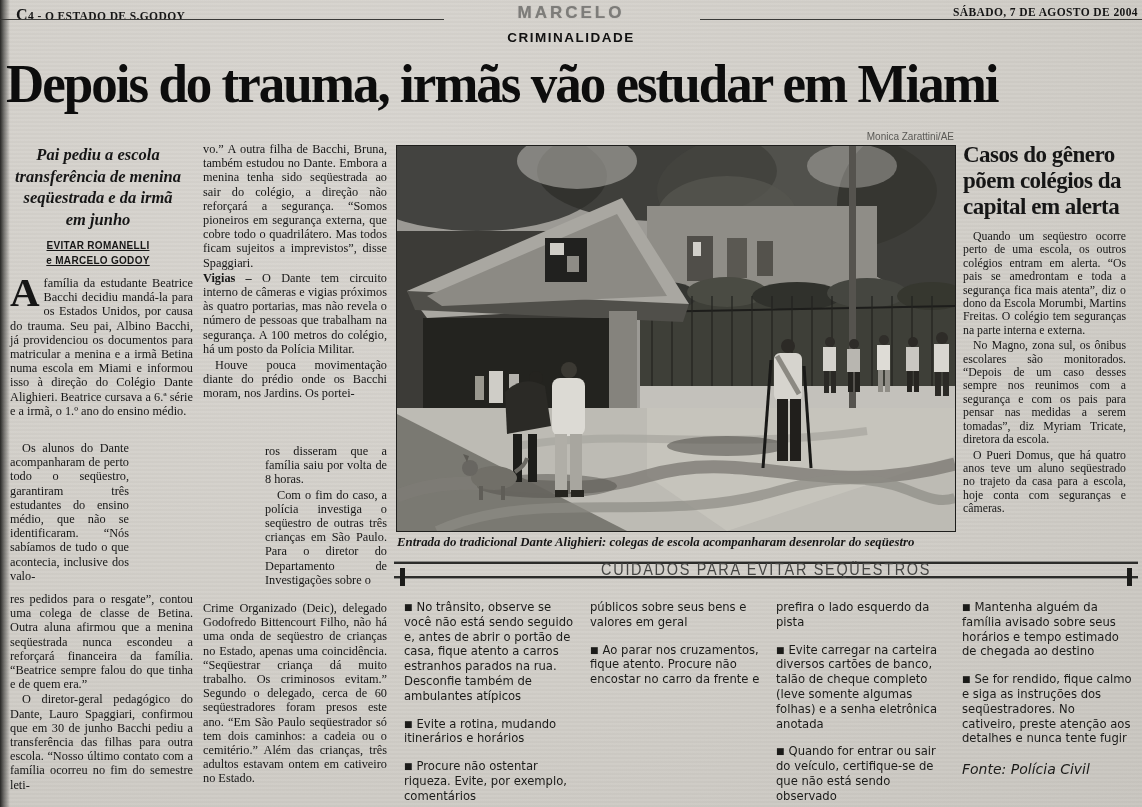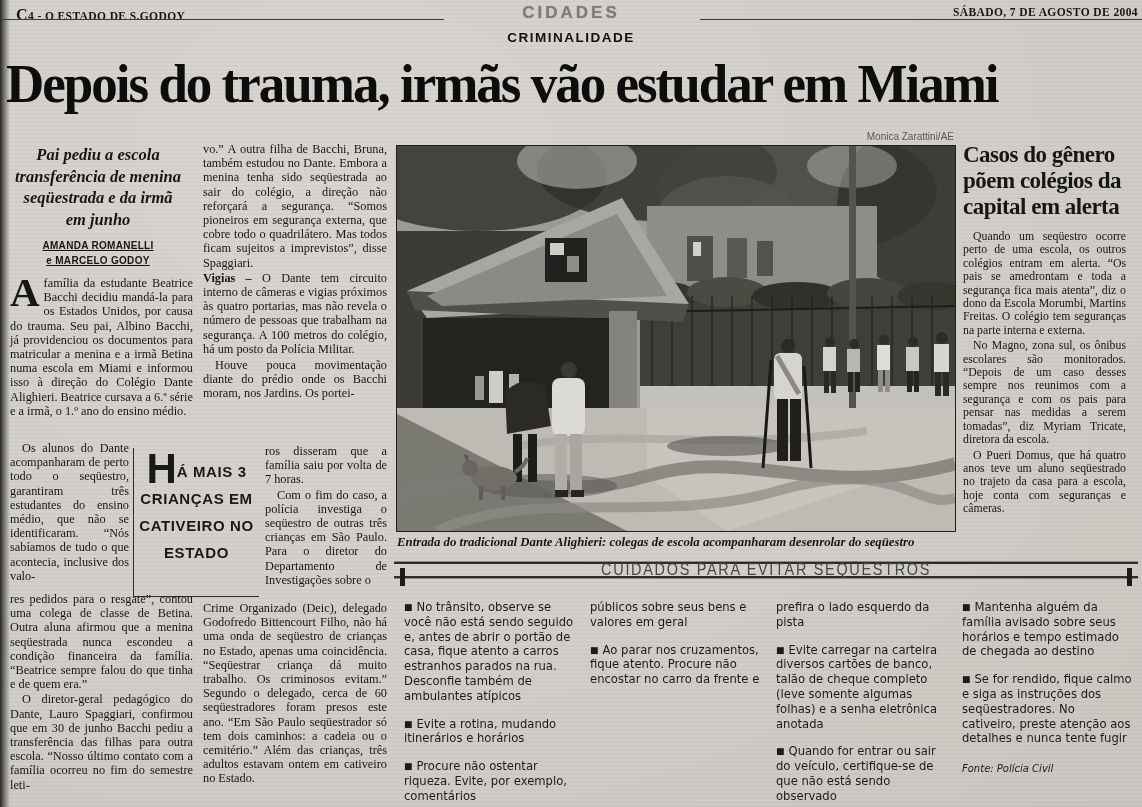--- a/index.html
+++ b/index.html
@@ -45,69 +45,66 @@
   .sb-body p{margin:0 12px 2px 0;text-indent:10px;}
   
   .tips-header{border-top:2px solid #2c2c2a;border-bottom:2px solid #2c2c2a;box-shadow:0 1px 0 #8a8985, 0 -1px 0 #8a8985;
                display:flex;align-items:center;justify-content:center;background:rgba(255,255,255,0.05);}
   .tips-title{font-family:"Liberation Sans",sans-serif;font-size:17px;letter-spacing:2px;color:#454543;
               transform:scaleX(.85);white-space:nowrap;}
   .endcap{position:absolute;top:4px;width:5px;height:18px;background:#1c1c1a;}
   .tip-col{font-family:"DejaVu Sans",sans-serif;font-size:11.6px;line-height:14.8px;color:#1b1b19;}
   .tip{margin-bottom:13px;}
   .tip .sq{font-size:9px;vertical-align:1px;padding-right:4px;}
-  .tips-source{font-style:italic;font-size:10px;margin-top:16px;}
+  .tips-source{font-style:italic;font-size:14px;margin-top:16px;}
   .scan-edge{background:linear-gradient(to right,#262624 0%,rgba(38,38,36,.55) 40%,rgba(38,38,36,0) 100%);}
 </style>
 </head>
 <body>
 
 <div id="page">
 
   <div class="abs scan-edge" style="left:0;top:0;width:10px;height:807px;"></div>
 
   <div class="abs mh-left" style="left:16px;top:6px;">C4 - O ESTADO DE S.GODOY</div>
   <div class="abs rule" style="left:0;top:19px;width:444px;"></div>
   <div class="abs rule" style="left:700px;top:19px;width:442px;"></div>
-  <div class="abs mh-section" style="left:0;top:3px;width:1142px;text-align:center;">CIDADES</div>
+  <div class="abs mh-section" style="left:0;top:3px;width:1142px;text-align:center;">MARCELO</div>
   <div class="abs mh-date" style="right:4px;top:6px;">SÁBADO, 7 DE AGOSTO DE 2004</div>
   <div class="abs kicker" style="left:0;top:30px;width:1142px;text-align:center;">CRIMINALIDADE</div>
 
   <h1 class="abs headline" style="left:6px;top:52px;margin:0;">Depois do trauma, irmãs vão estudar em Miami</h1>
 
   <div class="abs deck" style="left:12px;top:144px;width:172px;">Pai pediu a escola transferência de menina seqüestrada e da irmã em junho</div>
   <div class="abs byline" style="left:12px;top:238px;width:172px;">
-    <span>AMANDA ROMANELLI</span><br>
+    <span>EVITAR ROMANELLI</span><br>
     <span>e MARCELO GODOY</span>
   </div>
   <div class="abs body-txt" style="left:10px;top:276px;width:183px;">
     <span class="dropcap">A</span>
     <p class="noindent">família da estudante Beatrice Bacchi decidiu mandá-la para os Estados Unidos, por causa do trauma. Seu pai, Albino Bacchi, já providenciou os documentos para matricular a menina e a irmã Betina numa escola em Miami e informou isso à direção do Colégio Dante Alighieri. Beatrice cursava a 6.ª série e a irmã, o 1.º ano do ensino médio.</p>
   </div>
   <div class="abs body-txt" style="left:10px;top:441px;width:119px;">
     <p>Os alunos do Dante acompanharam de perto todo o seqüestro, garantiram três estudantes do ensino médio, que não se identificaram. “Nós sabíamos de tudo o que acontecia, inclusive dos valo-</p>
   </div>
   <div class="abs body-txt" style="left:10px;top:592px;width:183px;height:212px;overflow:hidden;">
-    <p class="noindent">res pedidos para o resgate”, contou uma colega de classe de Betina. Outra aluna afirmou que a menina seqüestrada nunca escondeu a condição financeira da família. “Beatrice sempre falou do que tinha e de quem era.”</p>
+    <p class="noindent">res pedidos para o resgate”, contou uma colega de classe de Betina. Outra aluna afirmou que a menina seqüestrada nunca escondeu a reforçará financeira da família. “Beatrice sempre falou do que tinha e de quem era.”</p>
     <p>O diretor-geral pedagógico do Dante, Lauro Spaggiari, confirmou que em 30 de junho Bacchi pediu a transferência das filhas para outra escola. “Nosso último contato com a família ocorreu no fim do semestre leti-</p>
   </div>
 
-  <div class="abs pq" style="left:133px;top:448px;width:126px;height:149px;border-left:1px solid #2b2b29;border-bottom:1px solid #2b2b29;padding-top:10px;box-sizing:border-box;">
-    <span class="pq-drop">H</span><span>Á MAIS 3 CRIANÇAS EM CATIVEIRO NO ESTADO</span>
-  </div>
 
   <div class="abs body-txt" style="left:203px;top:142px;width:184px;">
     <p class="noindent">vo.” A outra filha de Bacchi, Bruna, também estudou no Dante. Embora a menina tenha sido seqüestrada ao sair do colégio, a direção não reforçará a segurança. “Somos pioneiros em segurança externa, que cobre todo o quadrilátero. Mas todos ficam sujeitos a imprevistos”, disse Spaggiari.</p>
     <p class="noindent" style="">
       <span class="lead-bold">Vigias – </span><span>O Dante tem circuito interno de câmeras e vigias próximos às quatro portarias, mas não revela o número de pessoas que trabalham na segurança. A 100 metros do colégio, há um posto da Polícia Militar.</span>
     </p>
     <p style="margin-top:2px;">Houve pouca movimentação diante do prédio onde os Bacchi moram, nos Jardins. Os portei-</p>
   </div>
   <div class="abs body-txt" style="left:265px;top:444px;width:122px;">
-    <p class="noindent">ros disseram que a família saiu por volta de 7 horas.</p>
+    <p class="noindent">ros disseram que a família saiu por volta de 8 horas.</p>
     <p>Com o fim do caso, a polícia investiga o seqüestro de outras três crianças em São Paulo. Para o diretor do Departamento de Investigações sobre o</p>
   </div>
   <div class="abs body-txt" style="left:203px;top:601px;width:184px;height:203px;overflow:hidden;">
     <p class="noindent">Crime Organizado (Deic), delegado Godofredo Bittencourt Filho, não há uma onda de seqüestro de crianças no Estado, apenas uma coincidência. “Seqüestrar criança dá muito trabalho. Os criminosos evitam.” Segundo o delegado, cerca de 60 seqüestradores foram presos este ano. “Em São Paulo seqüestrador só tem dois caminhos: a cadeia ou o cemitério.” Além das crianças, três adultos estavam ontem em cativeiro no Estado.</p>
   </div>
 
   <div class="abs credit" style="left:646px;top:131px;width:308px;">Monica Zarattini/AE</div>
   <div class="abs photo-frame" style="left:396px;top:145px;width:558px;height:385px;">
     <svg width="558" height="385" viewBox="0 0 558 385" preserveAspectRatio="none">
       <rect x="0" y="0" width="558" height="385" fill="#9c9a95"></rect>

